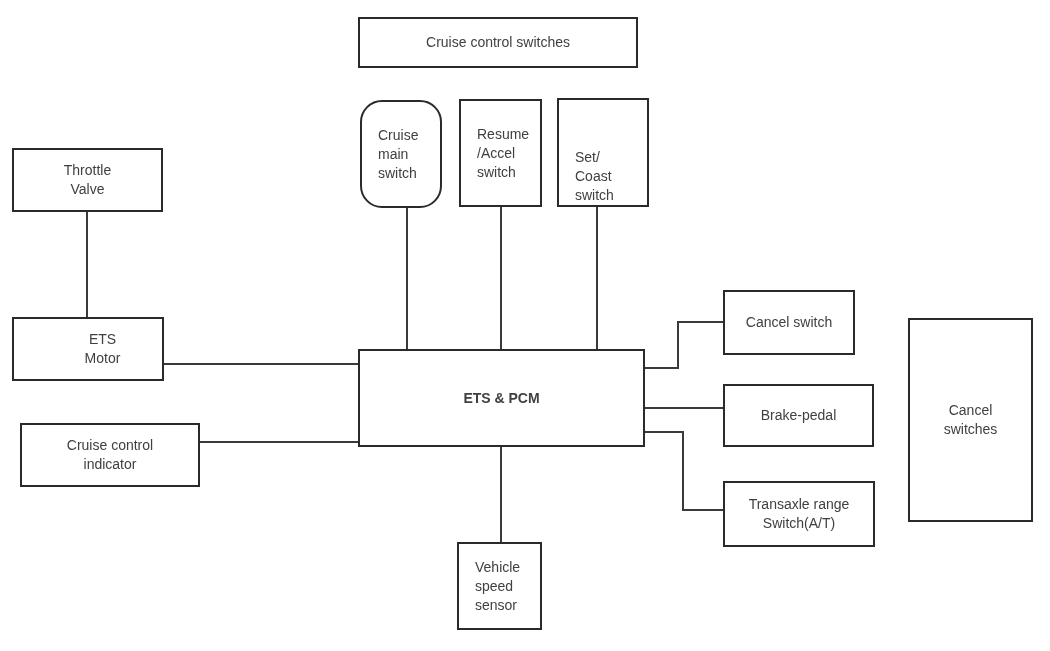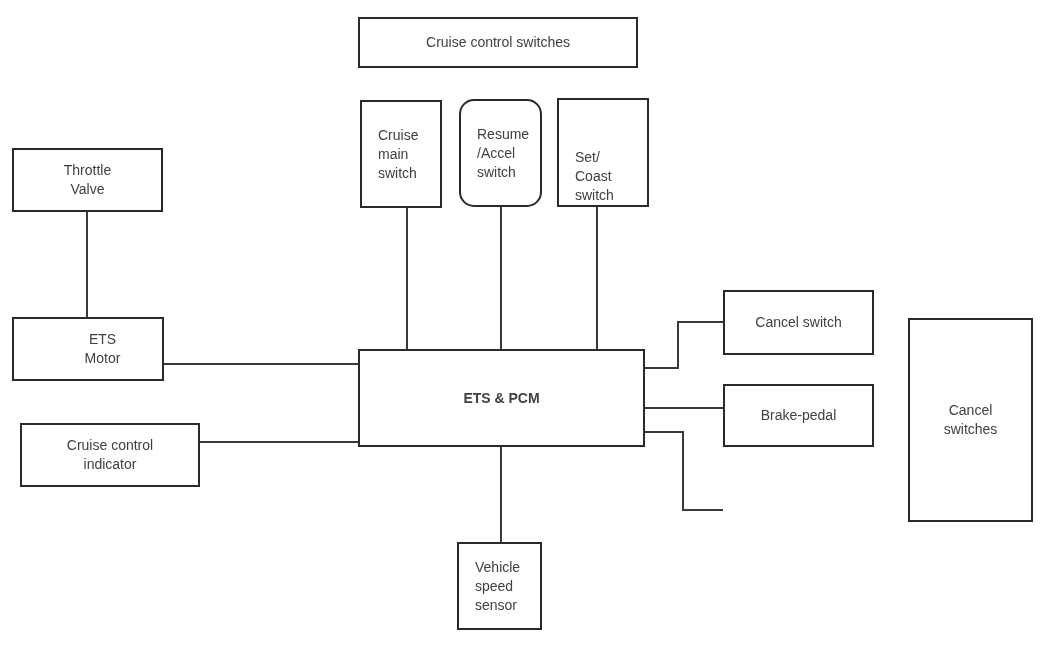--- a/index.html
+++ b/index.html
@@ -38,28 +38,28 @@
   .hline, .vline {
     position: absolute;
     background: #3a3a3a;
     z-index: 1;
   }
   .hline { height: 2px; }
   .vline { width: 2px; }
 
   
   #n-title            { left: 358px; top: 17px;  width: 280px; height: 51px; }
-  #n-cruise-main      { left: 360px; top: 100px; width: 82px;  height: 108px; }
-  #n-resume-accel     { left: 459px; top: 99px;  width: 83px;  height: 108px; border-radius: 15px; }
+  #n-cruise-main      { left: 360px; top: 100px; width: 82px;  height: 108px; border-radius: 22px; }
+  #n-resume-accel     { left: 459px; top: 99px;  width: 83px;  height: 108px; }
   #n-set-coast        { left: 557px; top: 98px;  width: 92px;  height: 109px; align-items: flex-end; }
   #n-throttle-valve   { left: 12px;  top: 148px; width: 151px; height: 64px; }
   #n-ets-motor        { left: 12px;  top: 317px; width: 152px; height: 64px; padding-left: 29px; }
   #n-cruise-indicator { left: 20px;  top: 423px; width: 180px; height: 64px; }
   #n-ets-pcm          { left: 358px; top: 349px; width: 287px; height: 98px; font-weight: bold; }
-  #n-cancel-switch    { left: 723px; top: 290px; width: 151px; height: 65px; }
+  #n-cancel-switch    { left: 723px; top: 290px; width: 132px; height: 65px; }
   #n-brake-pedal      { left: 723px; top: 384px; width: 151px; height: 63px; }
   #n-transaxle        { left: 723px; top: 481px; width: 152px; height: 66px; }
   #n-cancel-switches  { left: 908px; top: 290px; width: 125px; height: 204px; margin-top: 28px; }
   #n-vehicle-speed    { left: 457px; top: 542px; width: 85px;  height: 88px; }
 
   
   #l-throttle-ets     { left: 86px;  top: 212px; height: 105px; }
   #l-cruisemain-pcm   { left: 406px; top: 208px; height: 141px; }
   #l-resume-pcm       { left: 500px; top: 207px; height: 142px; }
   #l-setcoast-pcm     { left: 596px; top: 207px; height: 142px; }
@@ -121,20 +121,24 @@
   </div>
 
   <div class="node" id="n-cancel-switch">
     <span>Cancel switch</span>
   </div>
 
   <div class="node" id="n-brake-pedal">
     <span>Brake-pedal</span>
   </div>
 
+  <div class="node" id="n-transaxle">
+    <span>Transaxle range
+Switch(A/T)</span>
+  </div>
 
   <div class="node" id="n-cancel-switches">
     <span>Cancel
 switches</span>
   </div>
 
   <div class="node left-align" id="n-vehicle-speed">
     <span>Vehicle
 speed
 sensor</span>

